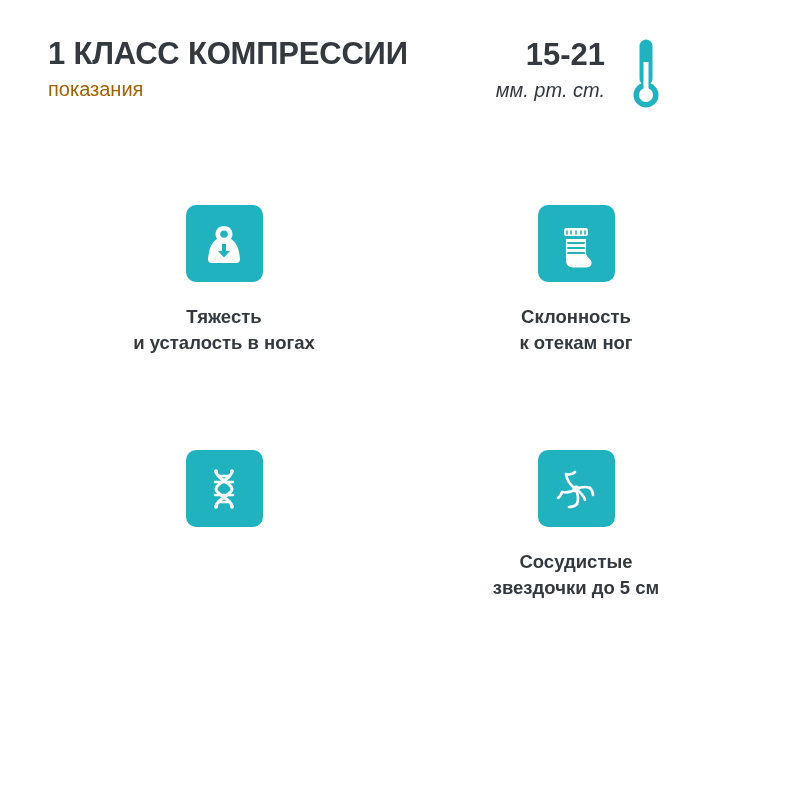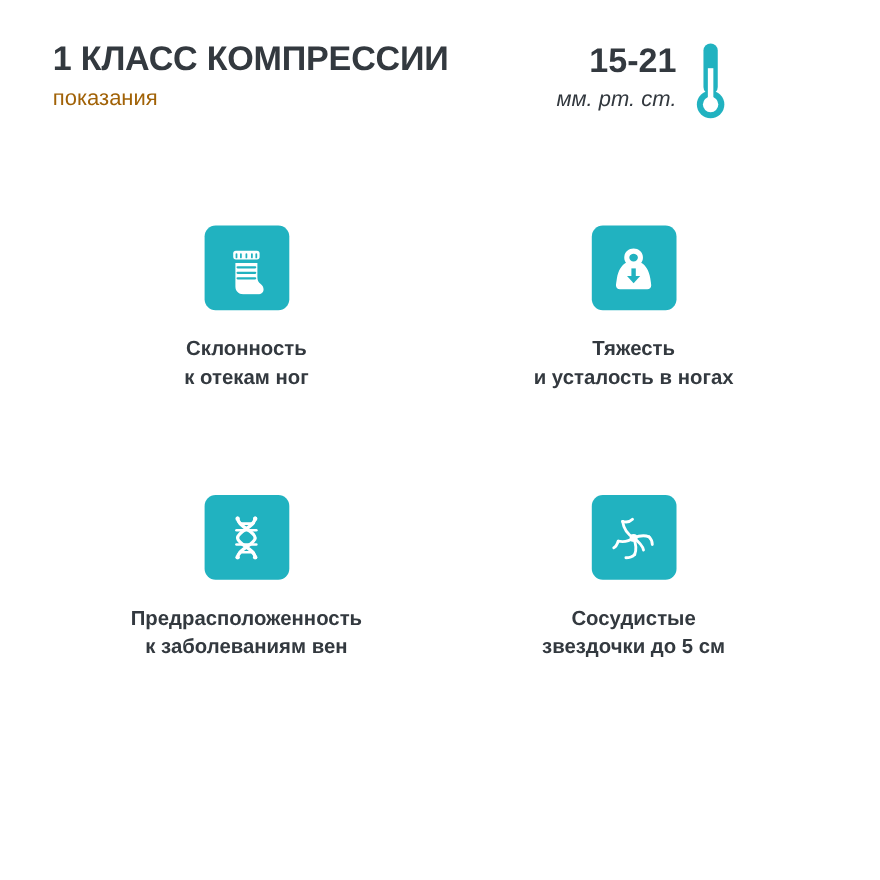--- a/index.html
+++ b/index.html
@@ -47,21 +47,21 @@
   .subtitle {
     margin-top: 7px;
     font-size: 20px;
     font-weight: normal;
     line-height: 1.1;
     color: #a16207;
   }
   .header-right {
     display: flex;
     align-items: flex-start;
-    gap: 14px;
+    gap: 24px;
   }
   .press-values {
     display: flex;
     flex-direction: column;
     align-items: flex-end;
     padding-top: 1px;
   }
   .press-range {
     font-size: 31px;
     font-weight: bold;
@@ -145,20 +145,34 @@
         <circle cx="17" cy="57" r="7" fill="#ffffff"></circle>
       </svg>
     </div>
   </div>
 
   <div class="grid">
 
     <div class="cell">
       <div class="tile">
         <svg width="48" height="48" viewBox="0 0 48 48" aria-hidden="true">
+          <path d="M24 6c-5 0-8.5 3.6-8.5 8 0 2.1.7 3.7 1.6 4.9-4 2.2-7.1 7-8.3 14.3-.6 3.6-.8 5.5-.8 6.3 0 2 1.5 3.5 3.6 3.5h24.8c2.1 0 3.6-1.5 3.6-3.5 0-.8-.2-2.7-.8-6.3-1.2-7.3-4.3-12.1-8.3-14.3.9-1.2 1.6-2.8 1.6-4.9 0-4.4-3.5-8-8.5-8zm0 4.6c2.3 0 3.9 1.6 3.9 3.6 0 2-1.6 3.6-3.9 3.6s-3.9-1.6-3.9-3.6c0-2 1.6-3.6 3.9-3.6z" fill="#ffffff"></path>
+          <g fill="#21b2c0">
+            <rect x="22" y="24" width="4" height="9"></rect>
+            <path d="M24 37.5l-6-6.5h12z"></path>
+          </g>
+        </svg>
+      </div>
+      <div class="cell-label">Тяжесть
+и усталость в ногах</div>
+    </div>
+
+    <div class="cell">
+      <div class="tile">
+        <svg width="48" height="48" viewBox="0 0 48 48" aria-hidden="true">
           <rect x="12" y="8" width="24" height="8" rx="2.5" fill="#ffffff"></rect>
           <path d="M14 19h20v13c0 3 1 4.5 3 6.2 1.8 1.6 2.6 3.1 2.6 4.9 0 2.6-2.1 4.4-5 4.4H21c-4 0-7-2.8-7-7V19z" fill="#ffffff"></path>
           <g stroke="#21b2c0" stroke-width="2" stroke-linecap="round">
             <line x1="16" y1="23" x2="32" y2="23"></line>
             <line x1="16" y1="28" x2="32" y2="28"></line>
             <line x1="16" y1="33" x2="32" y2="33"></line>
           </g>
           <g stroke="#21b2c0" stroke-width="1.6" stroke-linecap="round">
             <line x1="15" y1="11" x2="15" y2="14"></line>
             <line x1="19" y1="11" x2="19" y2="14"></line>
@@ -168,54 +182,38 @@
           </g>
         </svg>
       </div>
       <div class="cell-label">Склонность
 к отекам ног</div>
     </div>
 
     <div class="cell">
       <div class="tile">
         <svg width="48" height="48" viewBox="0 0 48 48" aria-hidden="true">
-          <path d="M24 6c-5 0-8.5 3.6-8.5 8 0 2.1.7 3.7 1.6 4.9-4 2.2-7.1 7-8.3 14.3-.6 3.6-.8 5.5-.8 6.3 0 2 1.5 3.5 3.6 3.5h24.8c2.1 0 3.6-1.5 3.6-3.5 0-.8-.2-2.7-.8-6.3-1.2-7.3-4.3-12.1-8.3-14.3.9-1.2 1.6-2.8 1.6-4.9 0-4.4-3.5-8-8.5-8zm0 4.6c2.3 0 3.9 1.6 3.9 3.6 0 2-1.6 3.6-3.9 3.6s-3.9-1.6-3.9-3.6c0-2 1.6-3.6 3.9-3.6z" fill="#ffffff"></path>
-          <g fill="#21b2c0">
-            <rect x="22" y="24" width="4" height="9"></rect>
-            <path d="M24 37.5l-6-6.5h12z"></path>
-          </g>
-        </svg>
-      </div>
-      <div class="cell-label">Тяжесть
-и усталость в ногах</div>
-    </div>
-
-    <div class="cell">
-      <div class="tile">
-        <svg width="48" height="48" viewBox="0 0 48 48" aria-hidden="true">
           <g fill="none" stroke="#ffffff" stroke-width="3" stroke-linecap="round">
             <path d="M16 6c0 8 16 12 16 18s-16 10-16 18"></path>
             <path d="M32 6c0 8-16 12-16 18s16 10 16 18"></path>
           </g>
           <g stroke="#ffffff" stroke-width="2.4" stroke-linecap="round">
             <line x1="18" y1="11" x2="30" y2="11"></line>
             <line x1="15" y1="17" x2="33" y2="17"></line>
             <line x1="15" y1="30" x2="33" y2="30"></line>
             <line x1="18" y1="37" x2="30" y2="37"></line>
           </g>
           <g fill="#ffffff">
             <circle cx="16" cy="6.5" r="2"></circle>
             <circle cx="32" cy="6.5" r="2"></circle>
             <circle cx="16" cy="41.5" r="2"></circle>
             <circle cx="32" cy="41.5" r="2"></circle>
           </g>
         </svg>
       </div>
-      <div class="cell-label">Предрасположенность
-к заболеваниям вен</div>
     </div>
 
     <div class="cell">
       <div class="tile">
         <svg width="48" height="48" viewBox="0 0 48 48" aria-hidden="true">
           <g fill="none" stroke="#ffffff" stroke-width="2.6" stroke-linecap="round">
             <path d="M24 24C19 21 15 16 14 9"></path>
             <path d="M24 24c5-2 9-3 14-1"></path>
             <path d="M24 24c-4 3-9 4-14 3"></path>
             <path d="M24 24c2 5 3 10 1 15"></path>

